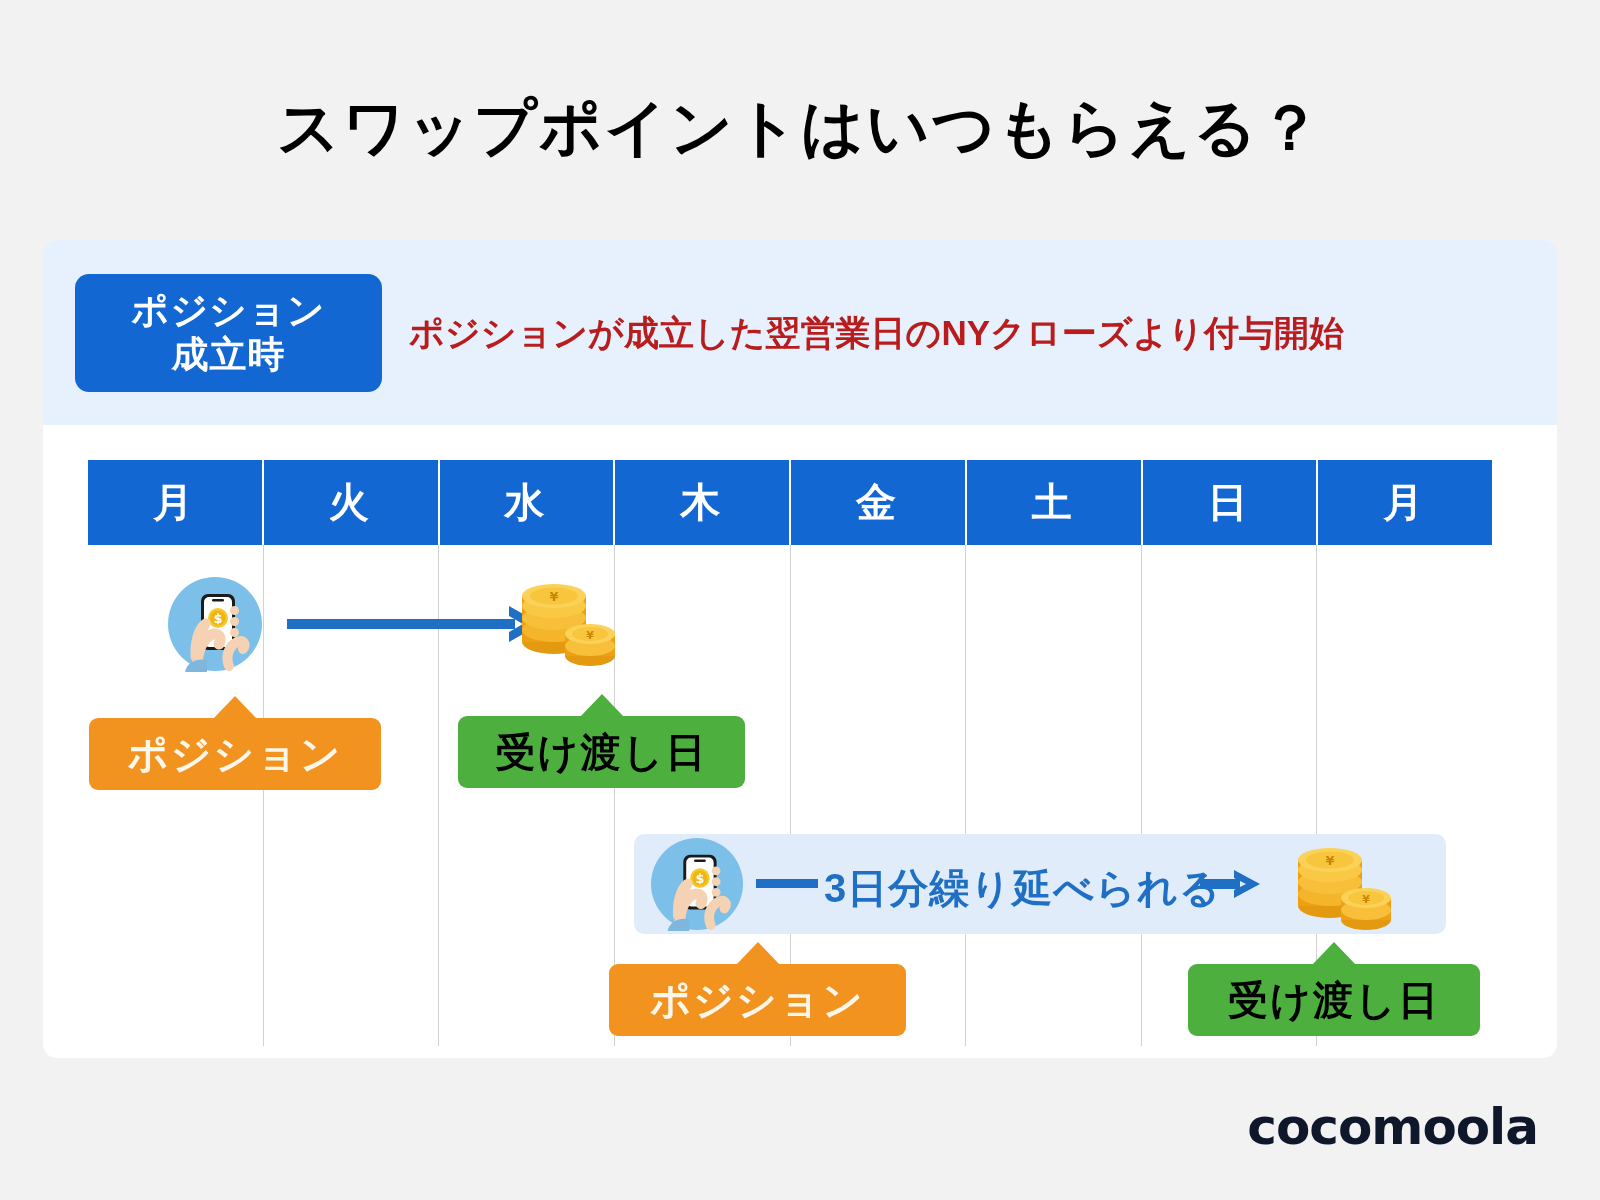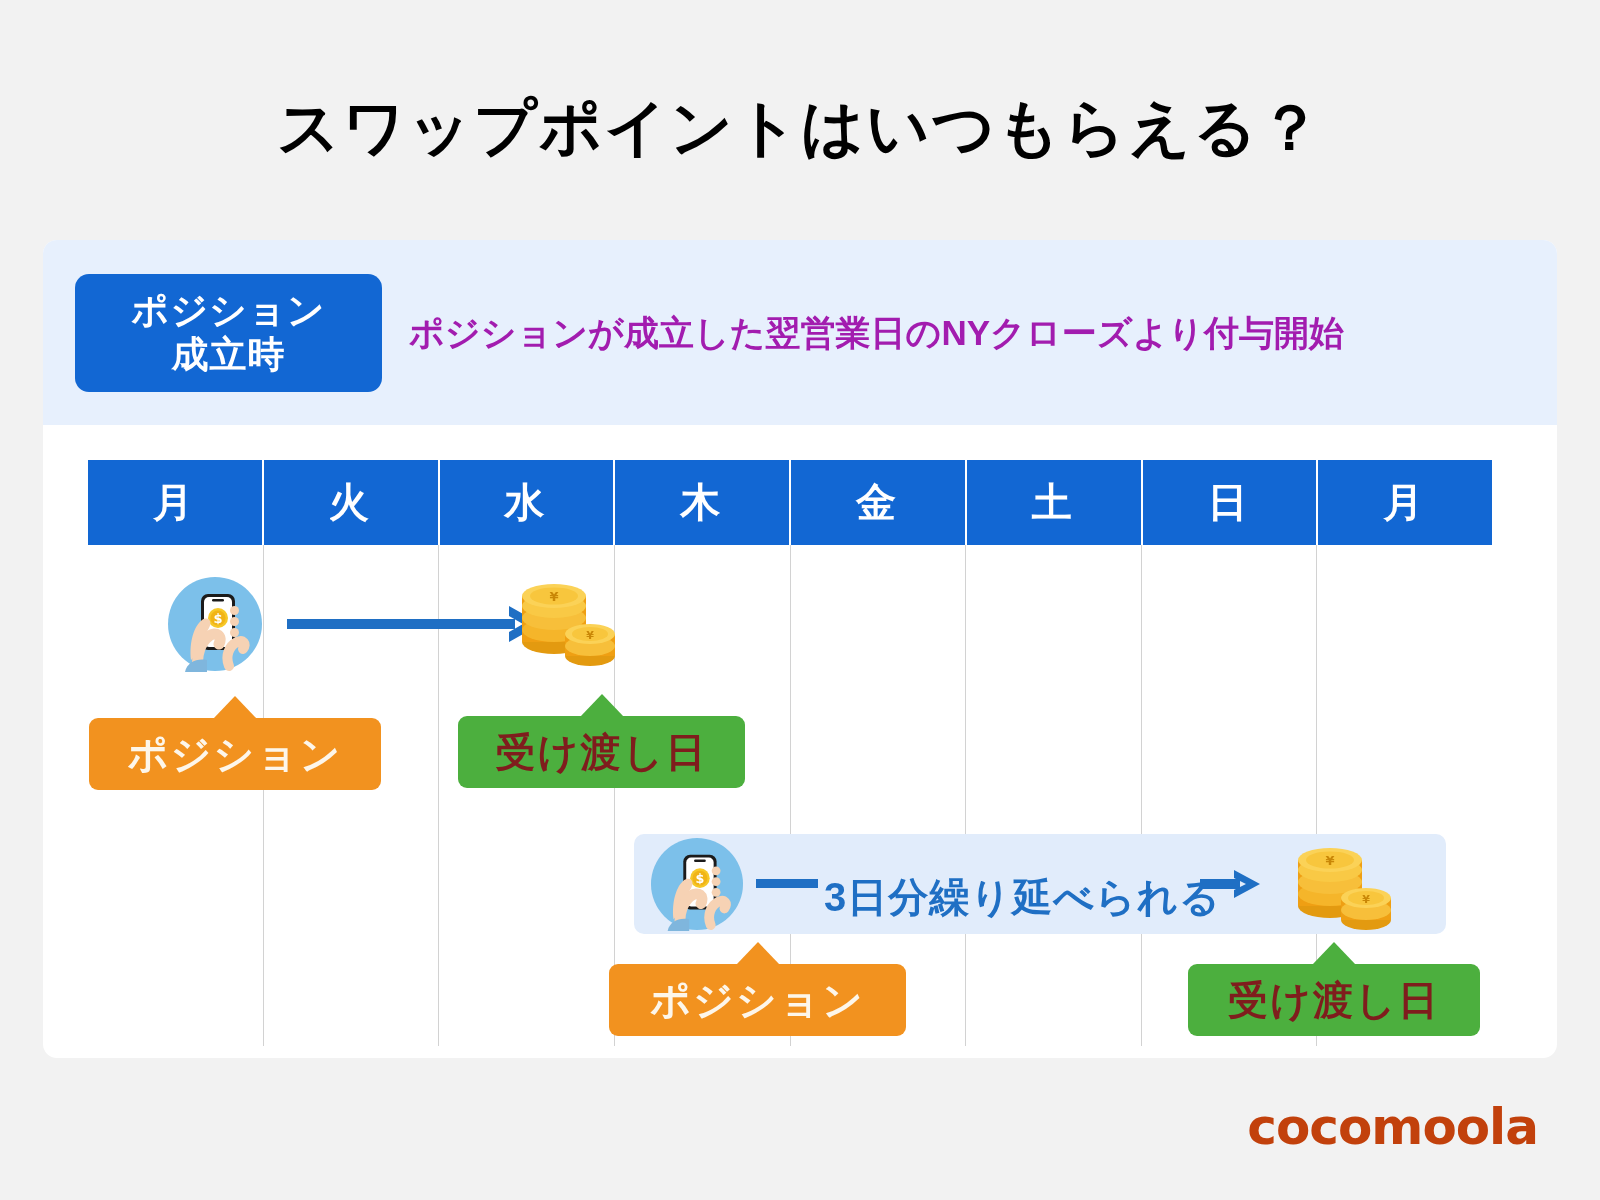--- a/index.html
+++ b/index.html
@@ -42,21 +42,21 @@
     background:#1267d3;
     border-radius:14px;
     display:flex; flex-direction:column;
     align-items:center; justify-content:center;
     color:#ffffff; font-weight:bold; font-size:37px;
     line-height:1.18; letter-spacing:1px;
     flex:none;
   }
   .banner-text{
     margin-left:27px;
-    color:#a21caf; font-weight:bold;
+    color:#b91c1c; font-weight:bold;
     font-size:35px; line-height:1.42;
     letter-spacing:0px;
     white-space:nowrap;
   }
 
   
   .cal{
     position:absolute; left:45px; top:220px;
     width:1404px; height:586px;
   }
@@ -90,21 +90,21 @@
   .tag{
     position:absolute;
     height:72px;
     border-radius:9px;
     display:flex; align-items:center; justify-content:center;
     color:#fdf6ea; font-size:40px; font-weight:bold;
     letter-spacing:2px; white-space:nowrap;
     padding:0 18px;
   }
   .tag.orange{ background:#f2921f; }
-  .tag.green { background:#4caf3e; color:#7f1d1d; }
+  .tag.green { background:#4caf3e; color:#000000; }
   .tag::before{
     content:""; position:absolute; top:-22px;
     width:0; height:0;
     border-left:22px solid transparent;
     border-right:22px solid transparent;
   }
   .tag.orange::before{ border-bottom:23px solid #f2921f; }
   .tag.green::before { border-bottom:23px solid #4caf3e; }
 
   
@@ -120,21 +120,21 @@
     display:flex; align-items:center;
   }
   .band-text{
     color:#1f6fc4; font-size:40px; font-weight:bold;
     letter-spacing:1px; white-space:nowrap;
   }
 
   
   .logo{
     position:absolute; right:62px; top:1098px;
-    color:#c2410c;
+    color:#0f172a;
     font-size:50px; font-weight:bold;
     letter-spacing:-1px;
     font-family:"DejaVu Sans",sans-serif;
   }
 </style>
 </head>
 <body>
 
 <div class="page">
 
@@ -241,21 +241,21 @@
           <rect x="63" y="30" width="9" height="9" rx="4.5" fill="#f6d2b4"></rect>
           <rect x="63" y="41" width="9" height="9" rx="4.5" fill="#f6d2b4"></rect>
           <rect x="63" y="52" width="9" height="9" rx="4.5" fill="#f6d2b4"></rect>
           <path d="M18 96 C20 86 30 82 40 84 L40 96 Z" fill="#7fb6dd"></path>
         </svg>
 
         <svg style="position:absolute; left:122px; top:42px; width:62px; height:14px;" viewBox="0 0 62 14">
           <rect x="0" y="3" width="62" height="9" fill="#1f6fc4"></rect>
         </svg>
 
-        <span class="band-text" style="position:absolute; left:190px; top:27px;margin-top:9px;">3日分繰り延べられる</span>
+        <span class="band-text" style="position:absolute; left:190px; top:27px;">3日分繰り延べられる</span>
 
         <svg style="position:absolute; left:566px; top:34px; width:62px; height:32px;" viewBox="0 0 62 32">
           <rect x="0" y="11" width="40" height="10" fill="#1f6fc4"></rect>
           <path d="M34 2 L60 16 L34 30 L34 22 L46 16 L34 10 Z" fill="#1f6fc4"></path>
         </svg>
 
         <svg style="position:absolute; left:654px; top:2px; width:104px; height:96px;" viewBox="0 0 104 96">
           <g>
             <ellipse cx="42" cy="70" rx="32" ry="12" fill="#e39a10"></ellipse>
             <rect x="10" y="24" width="64" height="46" fill="#ef9f13"></rect>

